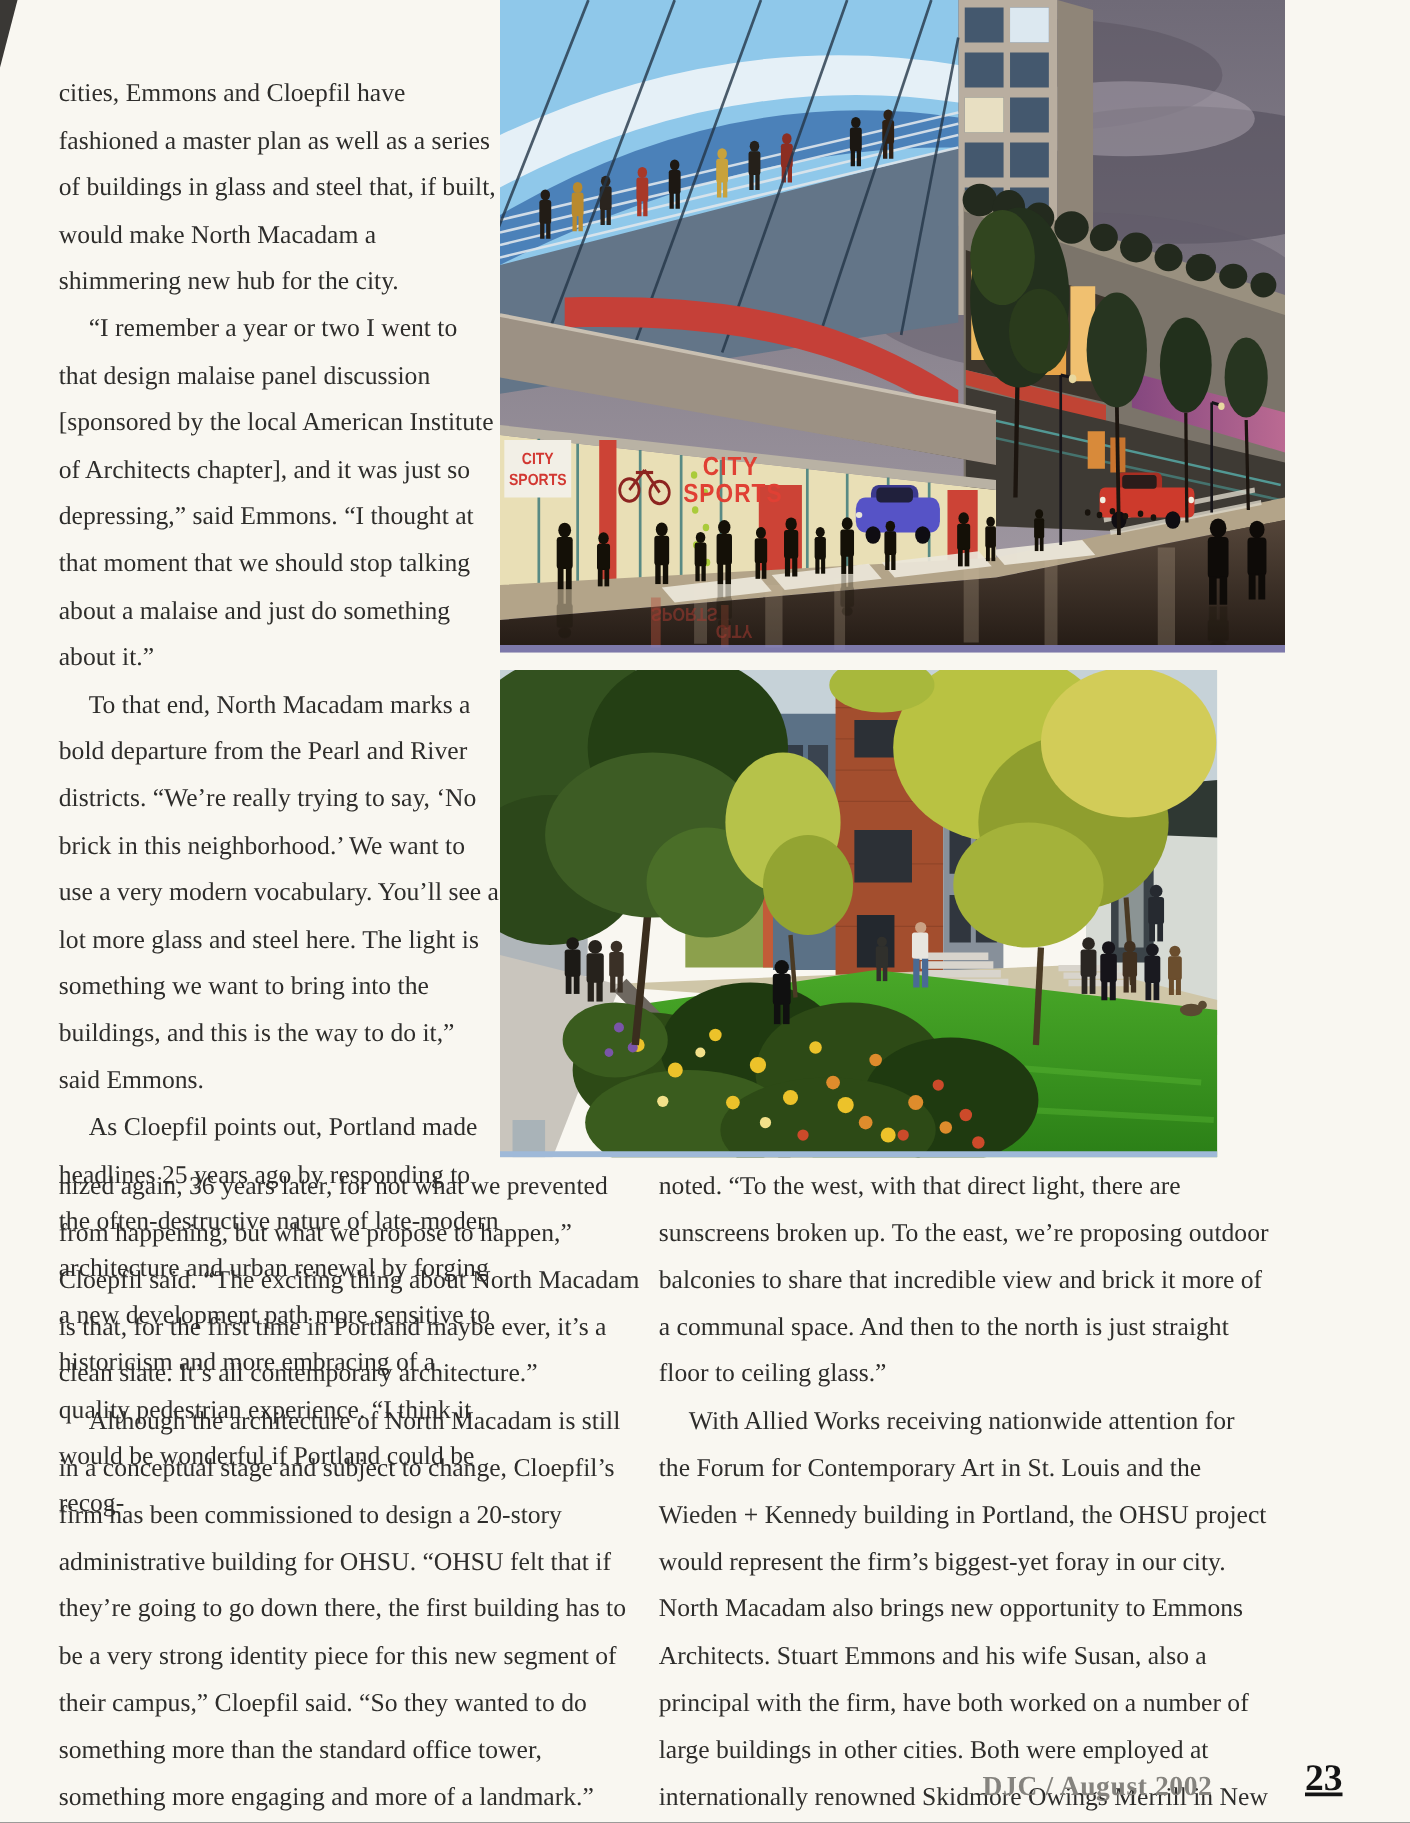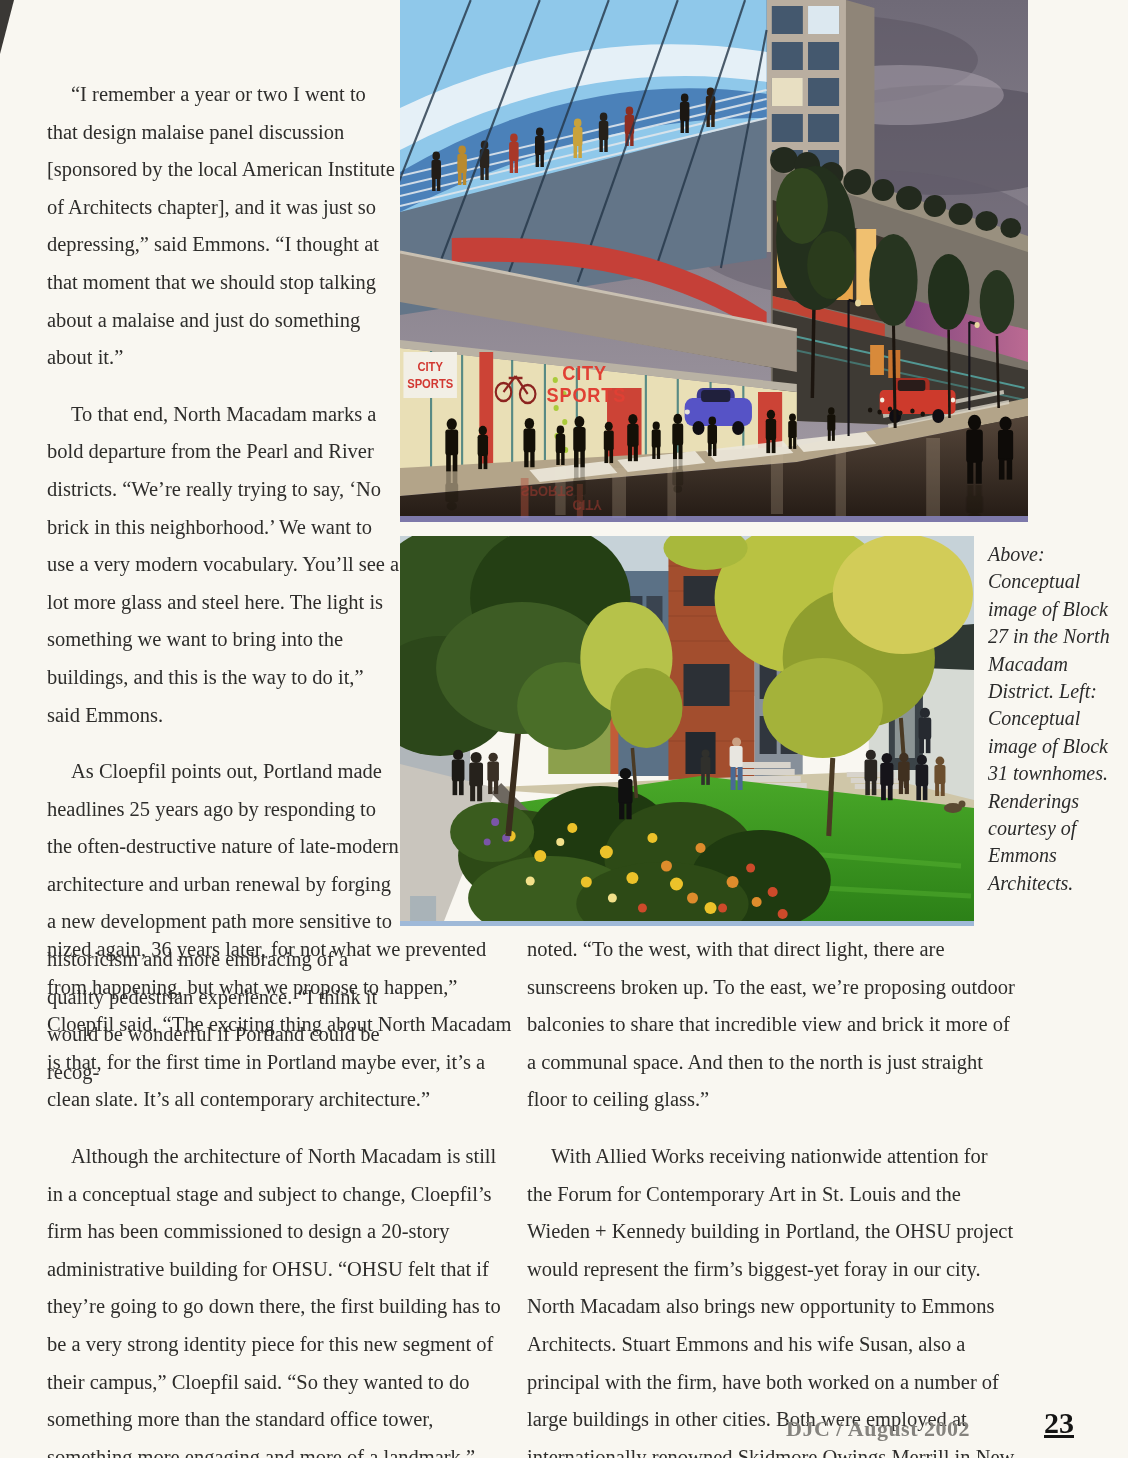--- a/index.html
+++ b/index.html
@@ -1,20 +1,20 @@
 <!DOCTYPE html>
 <html><head>
 <meta charset="utf-8">
 <style>
   html,body{margin:0;padding:0;background:#555;}
   #page{position:relative;width:1128px;height:1458px;background:#f9f7f1;overflow:hidden;
         font-family:"Liberation Serif", serif;}
   .textcol{position:absolute;font-size:20.5px;line-height:37.6px;color:#2e2d2b;}
   .textcol p{margin:0;}
-  .textcol p.indent{text-indent:24px;margin-top:19px;}
+  .textcol p.indent{text-indent:24px;}
   #caption{position:absolute;left:988px;top:541px;width:128px;font-style:italic;
            font-size:20px;line-height:27.4px;color:#2b2b2b;}
   #col-left-top{left:47px;top:57px;width:353px;}
   #col-left-bottom{left:47px;top:931px;width:466px;}
   #col-right{left:527px;top:931px;width:490px;}
   .img-frame{position:absolute;overflow:hidden;}
   #img-top{left:400px;top:0;width:628px;height:522px;}
   #img-bottom{left:400px;top:536px;width:574px;height:390px;}
   .img-frame svg{display:block;width:100%;height:100%;}
   #footer-journal{position:absolute;right:158px;top:1416px;font-weight:bold;
@@ -484,34 +484,34 @@
         <ellipse cx="552" cy="272" rx="9" ry="5"></ellipse>
             <circle cx="561" cy="268" r="3.5"></circle>
       </g>
     </g>
 
     <rect x="0" y="385" width="573" height="5" fill="#9fb9d8"></rect>
   </svg>
   </div>
 
   <div class="textcol" id="col-left-top">
+      <p class="">cities, Emmons and Cloepfil have fashioned a master plan as well as a series of buildings in glass and steel that, if built, would make North Macadam a shimmering new hub for the city.</p>
       <p class="indent">“I remember a year or two I went to that design malaise panel discussion [sponsored by the local American Institute of Architects chapter], and it was just so depressing,” said Emmons. “I thought at that moment that we should stop talking about a malaise and just do something about it.”</p>
       <p class="indent">To that end, North Macadam marks a bold departure from the Pearl and River districts. “We’re really trying to say, ‘No brick in this neighborhood.’ We want to use a very modern vocabulary. You’ll see a lot more glass and steel here. The light is something we want to bring into the buildings, and this is the way to do it,” said Emmons.</p>
       <p class="indent">As Cloepfil points out, Portland made headlines 25 years ago by responding to the often-destructive nature of late-modern architecture and urban renewal by forging a new development path more sensitive to historicism and more embracing of a quality pedestrian experience. “I think it would be wonderful if Portland could be recog-</p>
     </div>
 
   <div class="textcol" id="col-left-bottom">
       <p class="">nized again, 36 years later, for not what we prevented from happening, but what we propose to happen,” Cloepfil said. “The exciting thing about North Macadam is that, for the first time in Portland maybe ever, it’s a clean slate. It’s all contemporary architecture.”</p>
       <p class="indent">Although the architecture of North Macadam is still in a conceptual stage and subject to change, Cloepfil’s firm has been commissioned to design a 20-story administrative building for OHSU. “OHSU felt that if they’re going to go down there, the first building has to be a very strong identity piece for this new segment of their campus,” Cloepfil said. “So they wanted to do something more than the standard office tower, something more engaging and more of a landmark.”</p>
       <p class="indent">The initial rendering shows a pristine glass tower that’s different from every angle. “The glass is pushed back to the south, and the slab cantilevers provide shading,” Cloepfil</p>
     </div>
 
   <div class="textcol" id="col-right">
       <p class="">noted. “To the west, with that direct light, there are sunscreens broken up. To the east, we’re proposing outdoor balconies to share that incredible view and brick it more of a communal space. And then to the north is just straight floor to ceiling glass.”</p>
       <p class="indent">With Allied Works receiving nationwide attention for the Forum for Contemporary Art in St. Louis and the Wieden + Kennedy building in Portland, the OHSU project would represent the firm’s biggest-yet foray in our city. North Macadam also brings new opportunity to Emmons Architects. Stuart Emmons and his wife Susan, also a principal with the firm, have both worked on a number of large buildings in other cities. Both were employed at internationally renowned Skidmore Owings Merrill in New York. Educated at Harvard University, Stuart Emmons also worked for Koning Eizenberg in Los Angeles and Yost Grube Hall in</p>
     </div>
 
-  <div id="caption">Above: Conceptual image of Block 27 in the North Macadam District. Left: Conceptual image of Block 31 townhomes. Renderings courtesy of Emmons Architects.</div>
 
   <div id="footer-journal">DJC / August 2002</div>
   <div id="footer-page">23</div>
 
 </div>
 
 </body></html>

